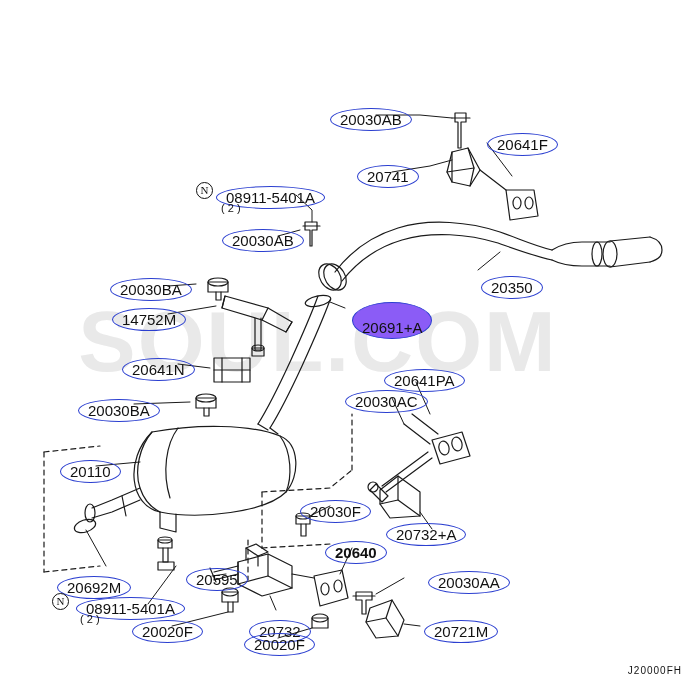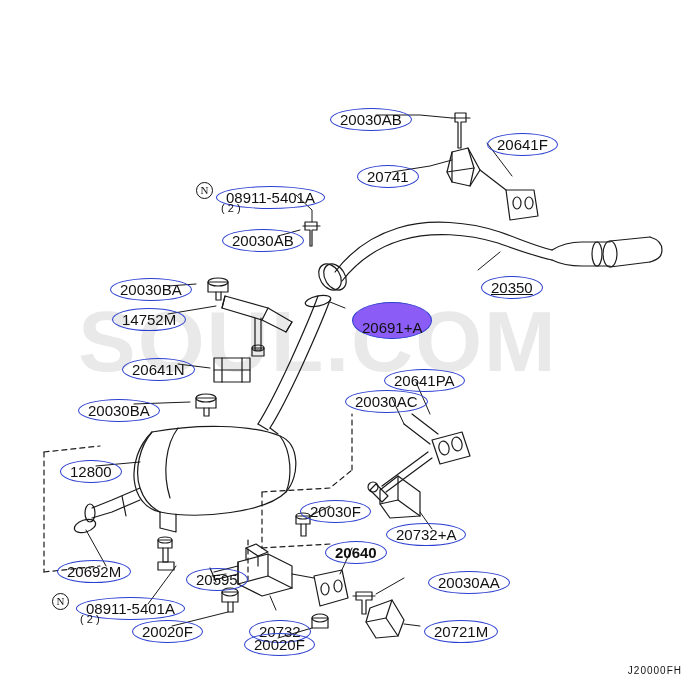--- a/index.html
+++ b/index.html
@@ -254,33 +254,33 @@
       <path d="M148 604 L 176 566" stroke-width="1"></path>
     </g>
   </svg>
 
   <div id="labels-container">
       <div class="label label-ellipse" style="left: 330px; top: 108px;">20030AB</div>
       <div class="label label-ellipse" style="left: 487px; top: 133px;">20641F</div>
       <div class="label label-ellipse" style="left: 357px; top: 165px;">20741</div>
       <div class="label label-ellipse" style="left: 216px; top: 186px;">08911-5401A</div>
       <div class="label label-ellipse" style="left: 222px; top: 229px;">20030AB</div>
-      <div class="label label-ellipse" style="left: 481px; top: 276px; text-decoration: underline;">20350</div>
+      <div class="label label-ellipse" style="left: 481px; top: 276px;">20350</div>
       <div class="label label-ellipse" style="left: 110px; top: 278px;">20030BA</div>
       <div class="label label-highlight" style="left: 352px; top: 302px;">20691+A</div>
       <div class="label label-ellipse" style="left: 112px; top: 308px;">14752M</div>
       <div class="label label-ellipse" style="left: 122px; top: 358px;">20641N</div>
       <div class="label label-ellipse" style="left: 384px; top: 369px;">20641PA</div>
       <div class="label label-ellipse" style="left: 345px; top: 390px;">20030AC</div>
       <div class="label label-ellipse" style="left: 78px; top: 399px;">20030BA</div>
-      <div class="label label-ellipse" style="left: 60px; top: 460px;">12800</div>
+      <div class="label label-ellipse" style="left: 60px; top: 460px;">20110</div>
       <div class="label label-ellipse" style="left: 300px; top: 500px;">20030F</div>
       <div class="label label-ellipse" style="left: 386px; top: 523px;">20732+A</div>
       <div class="label label-ellipse" style="left: 325px; top: 541px; font-weight: bold;">20640</div>
-      <div class="label label-ellipse" style="left: 57px; top: 560px;">20692M</div>
+      <div class="label label-ellipse" style="left: 57px; top: 576px;">20692M</div>
       <div class="label label-ellipse" style="left: 186px; top: 568px;">20595</div>
       <div class="label label-ellipse" style="left: 428px; top: 571px;">20030AA</div>
       <div class="label label-ellipse" style="left: 76px; top: 597px;">08911-5401A</div>
       <div class="label label-ellipse" style="left: 249px; top: 620px;">20732</div>
       <div class="label label-ellipse" style="left: 424px; top: 620px;">20721M</div>
       <div class="label label-ellipse" style="left: 132px; top: 620px;">20020F</div>
       <div class="label label-ellipse" style="left: 244px; top: 633px;">20020F</div>
     </div>
   <div id="nmarks-container">
       <div class="nmark" style="left: 196px; top: 182px;"><span style="display: inline-block; border: 1.2px solid rgb(17, 17, 17); border-radius: 50%; width: 15px; height: 15px; line-height: 14px; text-align: center; font-size: 11px;">N</span></div>

